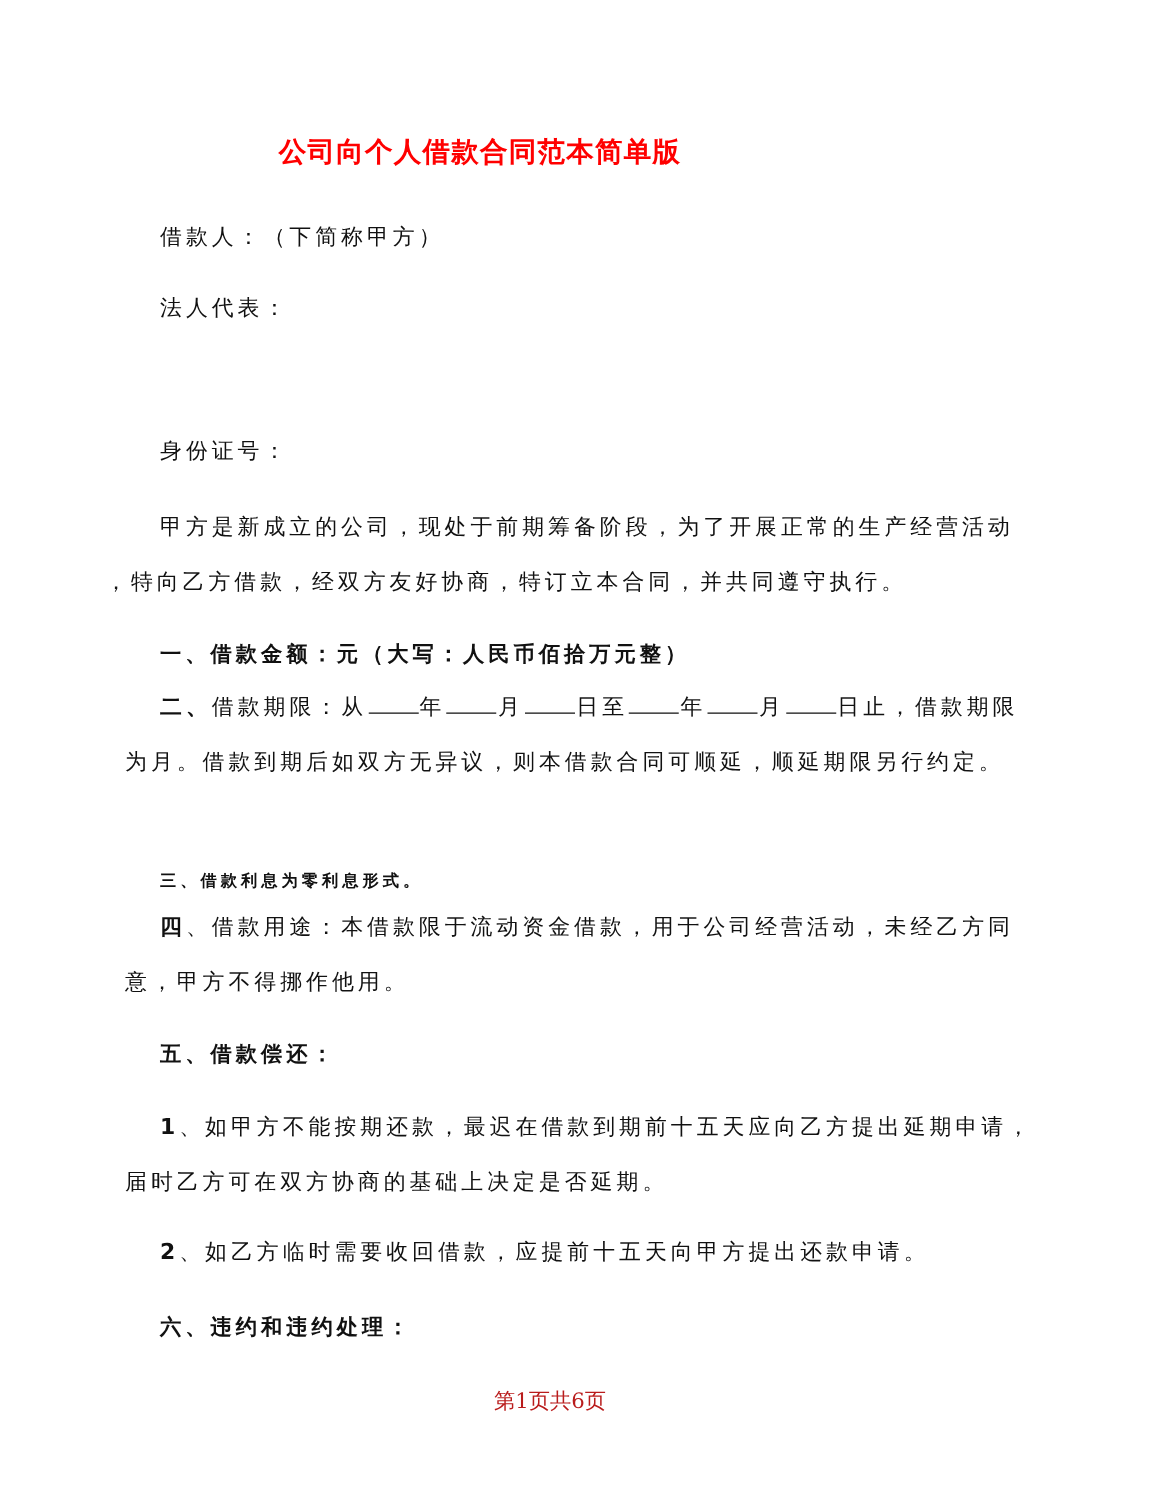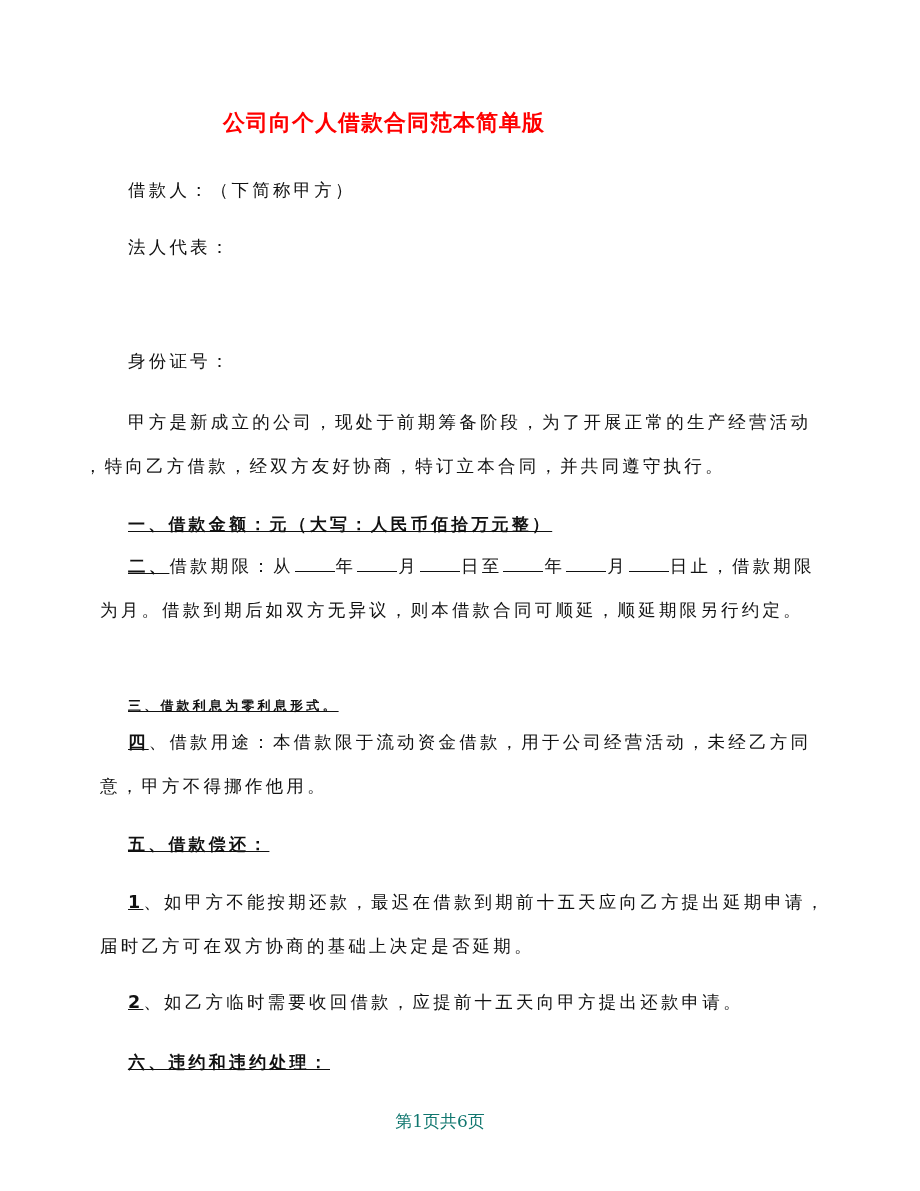--- a/index.html
+++ b/index.html
@@ -44,39 +44,38 @@
       white-space: nowrap;
     }
     .para .ln {
       display: block;
     }
     .indent { padding-left: 28px; }
     .hang { margin-left: -16px; }
     .bold {
       font-weight: bold;
       font-family: "DejaVu Sans", "Liberation Sans", sans-serif;
-      text-decoration: underline;
     }
     .blank {
       display: inline-block;
       width: 40px;
       border-bottom: 1px solid #111;
       height: 16px;
       vertical-align: baseline;
       margin: 0 1px;
     }
     .footer {
       position: absolute;
       top: 1108px;
       left: 0;
       width: 880px;
       text-align: center;
       font-size: 17px;
       line-height: 26px;
-      color: #0f766e;
+      color: #b91c1c;
     }
   </style>
 </head>
 <body>
 
 <div class="page">
 
   <div class="title">公司向个人借款合同范本简单版</div>
 
   <div class="para indent" style="top:225px;">

